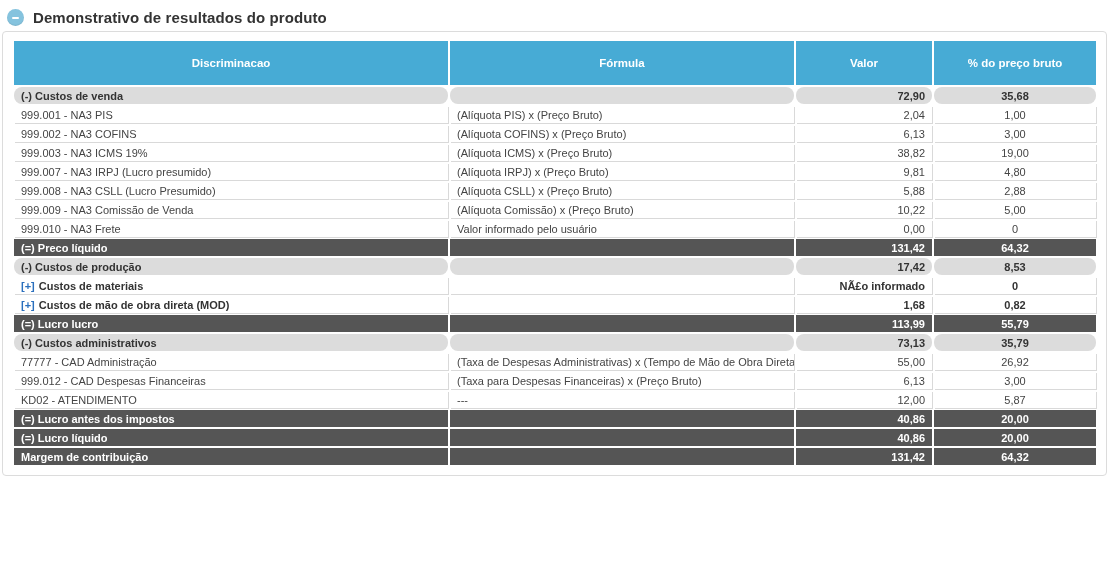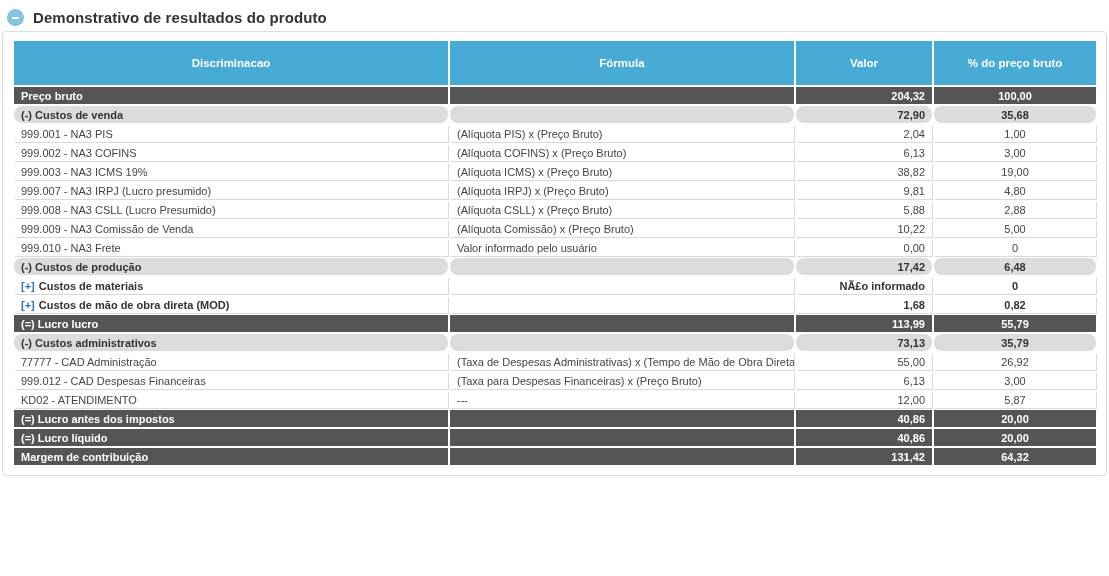--- a/index.html
+++ b/index.html
@@ -110,26 +110,20 @@
       </colgroup>
       <thead>
         <tr>
           <th>Discriminacao</th>
           <th>Fórmula</th>
           <th>Valor</th>
           <th>% do preço bruto</th>
         </tr>
       </thead>
       <tbody>
-          <tr class="row-total">
-            <td class="col-disc"><span>Preço bruto</span></td>
-            <td class="col-form"></td>
-            <td class="col-val">204,32</td>
-            <td class="col-pct">100,00</td>
-          </tr>
           <tr class="row-subtotal">
             <td class="col-disc"><span>(-) Custos de venda</span></td>
             <td class="col-form"></td>
             <td class="col-val">72,90</td>
             <td class="col-pct">35,68</td>
           </tr>
           <tr class="row-item">
             <td class="col-disc"><span>999.001 - NA3 PIS</span></td>
             <td class="col-form">(Alíquota PIS) x (Preço Bruto)</td>
             <td class="col-val">2,04</td>
@@ -164,25 +158,31 @@
             <td class="col-form">(Alíquota Comissão) x (Preço Bruto)</td>
             <td class="col-val">10,22</td>
             <td class="col-pct">5,00</td>
           </tr>
           <tr class="row-item">
             <td class="col-disc"><span>999.010 - NA3 Frete</span></td>
             <td class="col-form">Valor informado pelo usuário</td>
             <td class="col-val">0,00</td>
             <td class="col-pct">0</td>
           </tr>
+          <tr class="row-total">
+            <td class="col-disc"><span>(=) Preco líquido</span></td>
+            <td class="col-form"></td>
+            <td class="col-val">131,42</td>
+            <td class="col-pct">64,32</td>
+          </tr>
           <tr class="row-subtotal">
             <td class="col-disc"><span>(-) Custos de produção</span></td>
             <td class="col-form"></td>
             <td class="col-val">17,42</td>
-            <td class="col-pct">6,48</td>
+            <td class="col-pct">8,53</td>
           </tr>
           <tr class="row-link">
             <td class="col-disc"><span class="link-prefix">[+]</span><span>Custos de materiais</span></td>
             <td class="col-form"></td>
             <td class="col-val">NÃ£o informado</td>
             <td class="col-pct">0</td>
           </tr>
           <tr class="row-link">
             <td class="col-disc"><span class="link-prefix">[+]</span><span>Custos de mão de obra direta (MOD)</span></td>
             <td class="col-form"></td>

